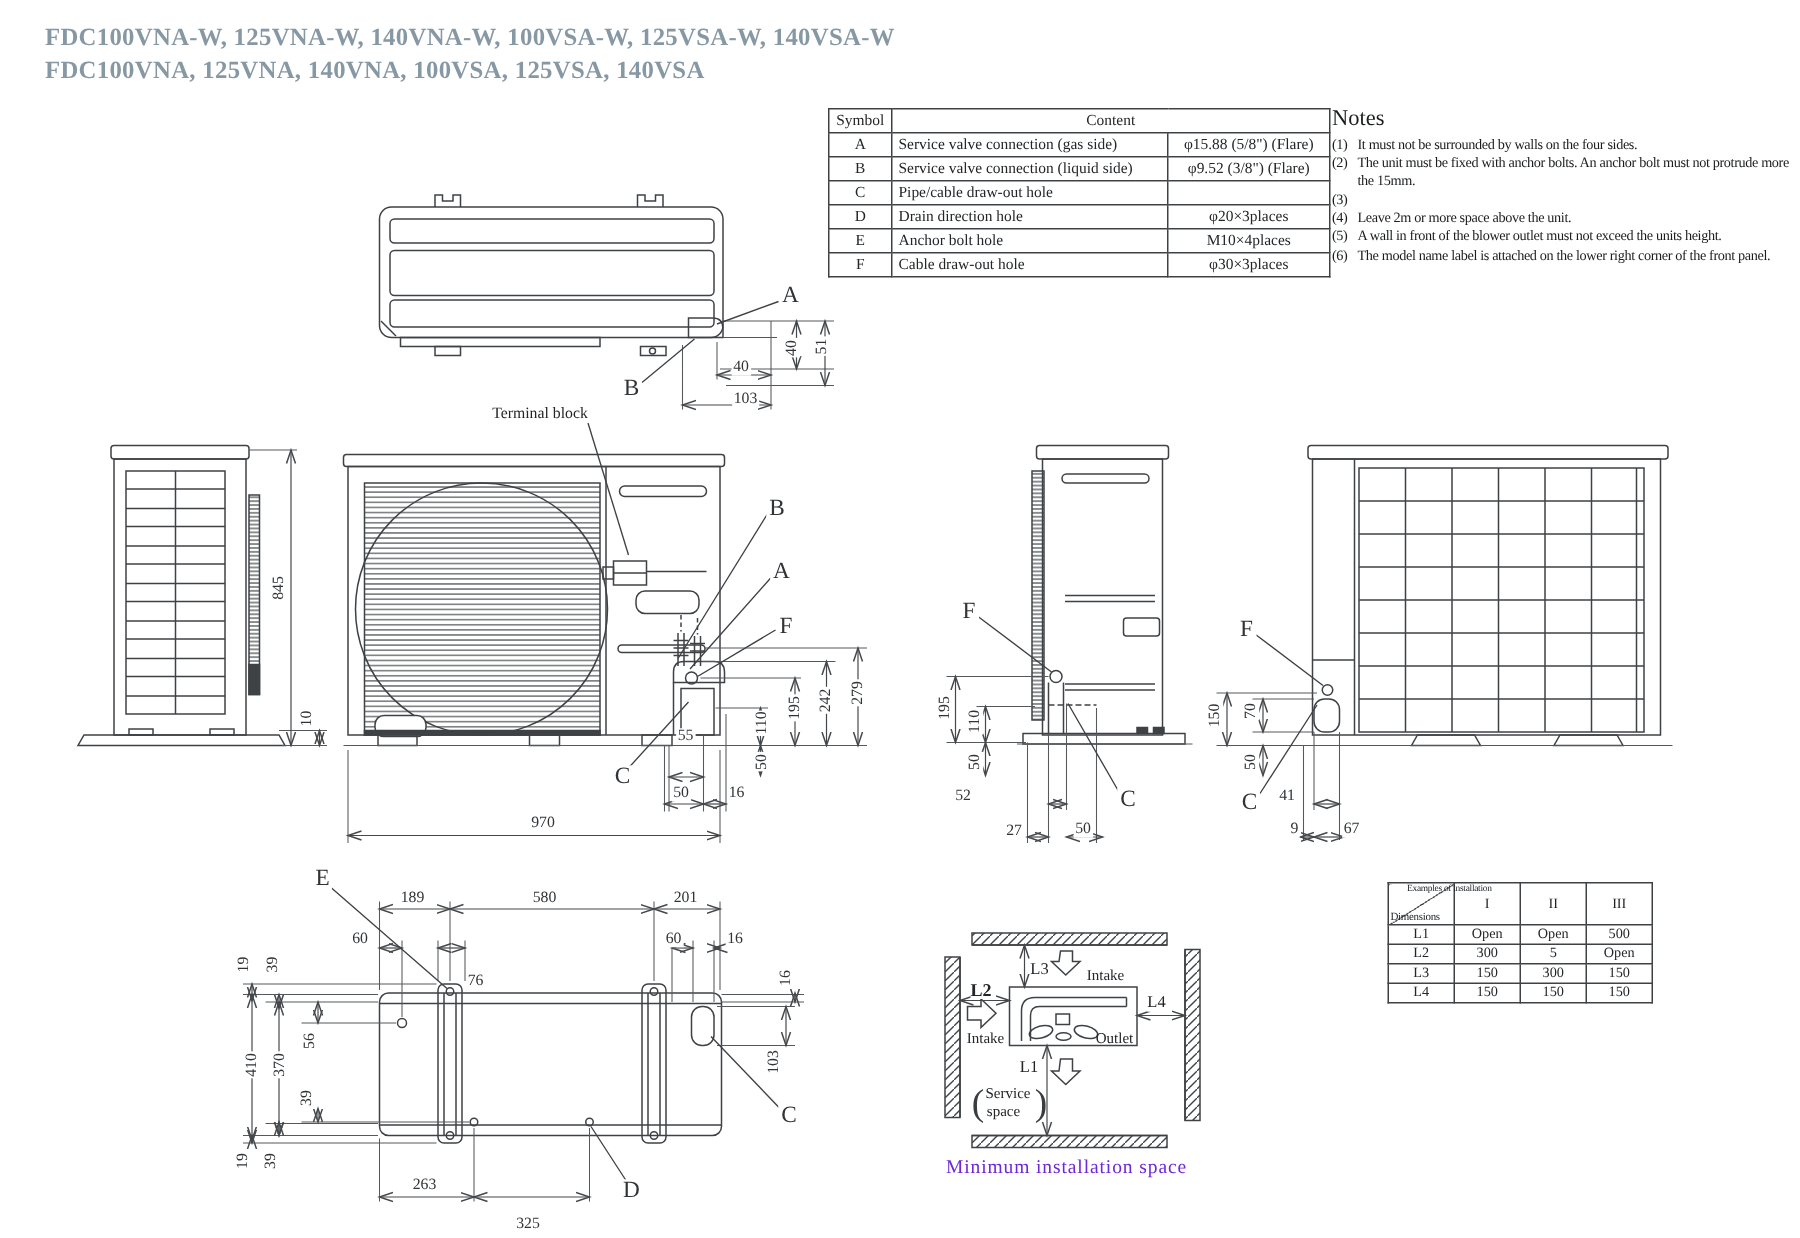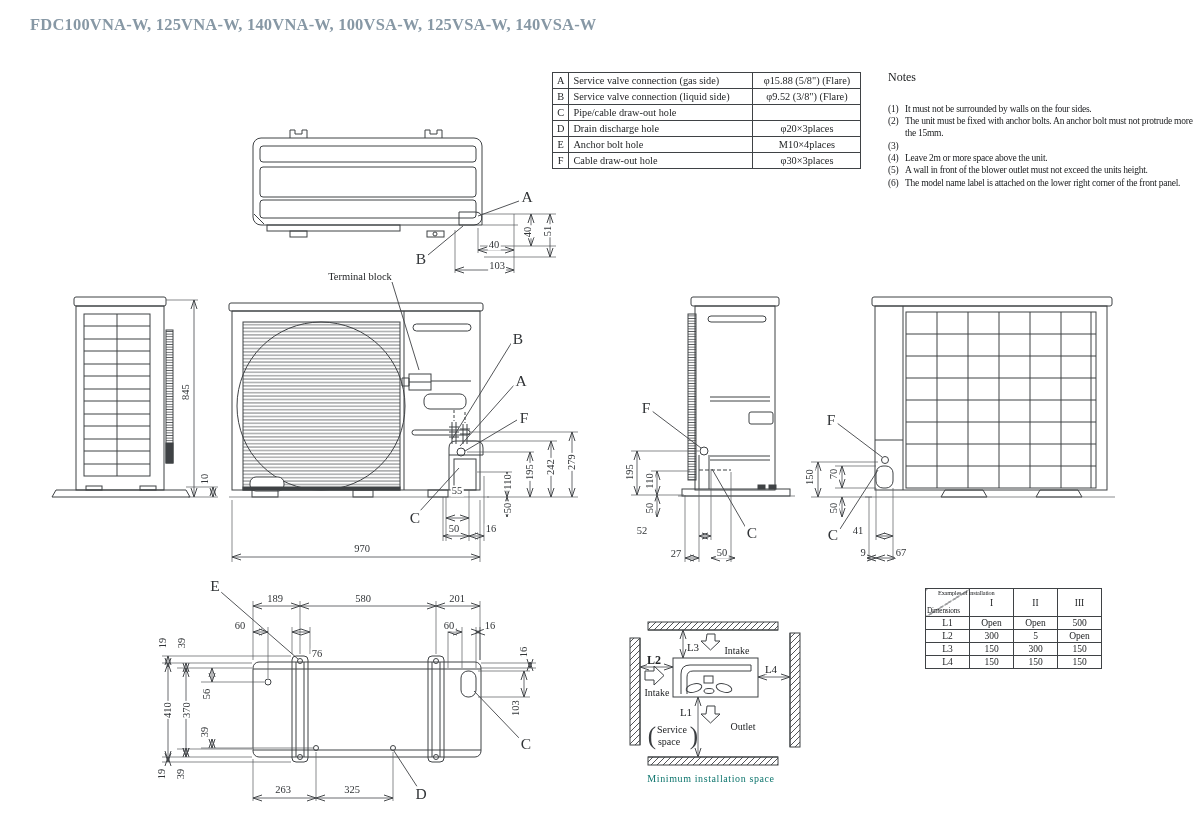--- a/index.html
+++ b/index.html
@@ -12,35 +12,35 @@
 .dim{position:absolute;transform:translate(-50%,-50%);font-size:10.5px;color:#313437;
   white-space:nowrap;background:#fff;line-height:1.05;padding:0 1px}
 .rot{transform:translate(-50%,-50%) rotate(-90deg)}
 .pl{position:absolute;transform:translate(-50%,-50%);font-size:15.5px;color:#313437;
   background:#fff;line-height:1;padding:0 2px}
 .ann{position:absolute;transform:translate(-50%,-50%);font-size:10.5px;color:#232527;white-space:nowrap;background:#fff}
 .symtab{position:absolute;left:552px;top:72px;border-collapse:collapse;font-size:10.3px;color:#232527;background:#fff}
 .symtab td,.symtab th{border:1px solid #3f4245;height:16px;padding:0 4px;font-weight:normal;white-space:nowrap}
 .symtab .c{text-align:center}
 .notes{position:absolute;left:888px;top:70px;width:311px;font-size:9.5px;letter-spacing:-.25px;color:#1a1c1e;line-height:1.3}
-.notes .nh{font-size:12px;letter-spacing:0;margin-bottom:17px}
+.notes .nh{font-size:15px;letter-spacing:0;margin-bottom:1px}
 .nrow{display:flex;align-items:flex-start}
 .nnum{flex:none;width:17px}
 .ntext{flex:1}
 .sptab{position:absolute;left:925px;top:588px;border-collapse:collapse;font-size:9.5px;color:#232527;background:#fff;table-layout:fixed}
 .sptab td{border:1px solid #3f4245;height:13px;text-align:center;padding:0 2px;white-space:nowrap}
 .sptab .hd{height:28px;font-size:9.5px}
 .diag{position:relative;background:linear-gradient(to bottom right,transparent 49.2%,#3f4245 49.2%,#3f4245 50.8%,transparent 50.8%)}
 .diag .ct{position:absolute;right:1px;top:1px;font-size:6.3px;line-height:1.1;text-align:right;width:30px;letter-spacing:-.2px}
 .diag .cb{position:absolute;left:1px;bottom:1px;font-size:7.3px;letter-spacing:-.2px}
 .inlbl{position:absolute;transform:translate(-50%,-50%);font-size:11px;color:#232527;background:#fff;white-space:nowrap;line-height:1}
 .inlbl.b{font-weight:bold;font-size:12px}
 .inlbl.s{font-size:10px;background:transparent}
 .paren{position:absolute;transform:translate(-50%,-50%);font-size:25px;font-weight:300;color:#3a3d40;background:transparent}
-.cap{position:absolute;transform:translate(-50%,-50%);font-size:10px;color:#0f766e;letter-spacing:.6px;white-space:nowrap}
+.cap{position:absolute;transform:translate(-50%,-50%);font-size:13px;color:#6d28d9;letter-spacing:.6px;white-space:nowrap}
 </style>
 </head>
 <body>
 
 <div class="canvas">
 
 <svg class="lw" width="1200" height="825" viewBox="0 0 1200 825">
 <defs>
 <pattern id="pg" width="4" height="3.4" patternUnits="userSpaceOnUse">
           <path d="M0,1.7H4" stroke="#3f4245" stroke-width="0.75"></path>
@@ -230,42 +230,47 @@
   <path d="M519,201L478,216 M428,255L463,226"></path>
   <path d="M512,342L452,439 M515,384L460,446 M517,420L465,451 M419,512L459,468"></path>
   <path d="M652,411L701,448 M746,528L712,469"></path>
   <path d="M837,423L882,457 M840,529L878,470"></path>
   <path d="M221,592L298,659 M418,788L394,751 M520,739L474,691"></path>
 </g>
 </svg>
 
 <div class="title">
   <div>FDC100VNA-W, 125VNA-W, 140VNA-W, 100VSA-W, 125VSA-W, 140VSA-W</div>
+  <div>FDC100VNA, 125VNA, 140VNA, 100VSA, 125VSA, 140VSA</div>
 </div>
 
 <table class="symtab">
   <tbody>
+        <tr>
+    <th class="c" style="width:42px">Symbol</th>
+    <th class="c" colspan="2" style="width:292px">Content</th>
+  </tr>
   <tr>
     <td class="c">A</td>
     <td style="width:184px">Service valve connection (gas side)</td>
     <td class="c" style="width:108px">φ15.88 (5/8") (Flare)</td>
   </tr>
   <tr>
     <td class="c">B</td>
     <td>Service valve connection (liquid side)</td>
     <td class="c">φ9.52 (3/8") (Flare)</td>
   </tr>
   <tr>
     <td class="c">C</td>
     <td>Pipe/cable draw-out hole</td>
     <td class="c"></td>
   </tr>
   <tr>
     <td class="c">D</td>
-    <td>Drain discharge hole</td>
+    <td>Drain direction hole</td>
     <td class="c">φ20×3places</td>
   </tr>
   <tr>
     <td class="c">E</td>
     <td>Anchor bolt hole</td>
     <td class="c">M10×4places</td>
   </tr>
   <tr>
     <td class="c">F</td>
     <td>Cable draw-out hole</td>
@@ -355,29 +360,29 @@
 <span class="dim rot" style="left:516px;top:708px">103</span>
 <span class="dim rot" style="left:163px;top:643px">19</span>
 <span class="dim rot" style="left:182px;top:643px">39</span>
 <span class="dim rot" style="left:168px;top:710px">410</span>
 <span class="dim rot" style="left:187px;top:710px">370</span>
 <span class="dim rot" style="left:207px;top:694px">56</span>
 <span class="dim rot" style="left:205px;top:732px">39</span>
 <span class="dim rot" style="left:162px;top:774px">19</span>
 <span class="dim rot" style="left:181px;top:774px">39</span>
 <span class="dim" style="left:283px;top:790px">263</span>
-<span class="dim" style="left:352px;top:790px">325</span>
+<span class="dim" style="left:352px;top:816px">325</span>
 
 <span class="inlbl" style="left:693px;top:647px">L3</span>
 <span class="inlbl b" style="left:654px;top:660px">L2</span>
 <span class="inlbl" style="left:771px;top:669px">L4</span>
 <span class="inlbl" style="left:686px;top:712px">L1</span>
 <span class="inlbl s" style="left:737px;top:651px">Intake</span>
 <span class="inlbl s" style="left:657px;top:693px">Intake</span>
-<span class="inlbl s" style="left:743px;top:727px">Outlet</span>
+<span class="inlbl s" style="left:743px;top:693px">Outlet</span>
 <span class="paren" style="left:652px;top:736px">(</span>
 <span class="inlbl s" style="left:672px;top:730px">Service</span>
 <span class="inlbl s" style="left:669px;top:742px">space</span>
 <span class="paren" style="left:694px;top:736px">)</span>
 <span class="cap" style="left:711px;top:778px">Minimum installation space</span>
 
 <table class="sptab">
   <tbody>
         <tr>
     <td class="hd diag" style="width:44px">

